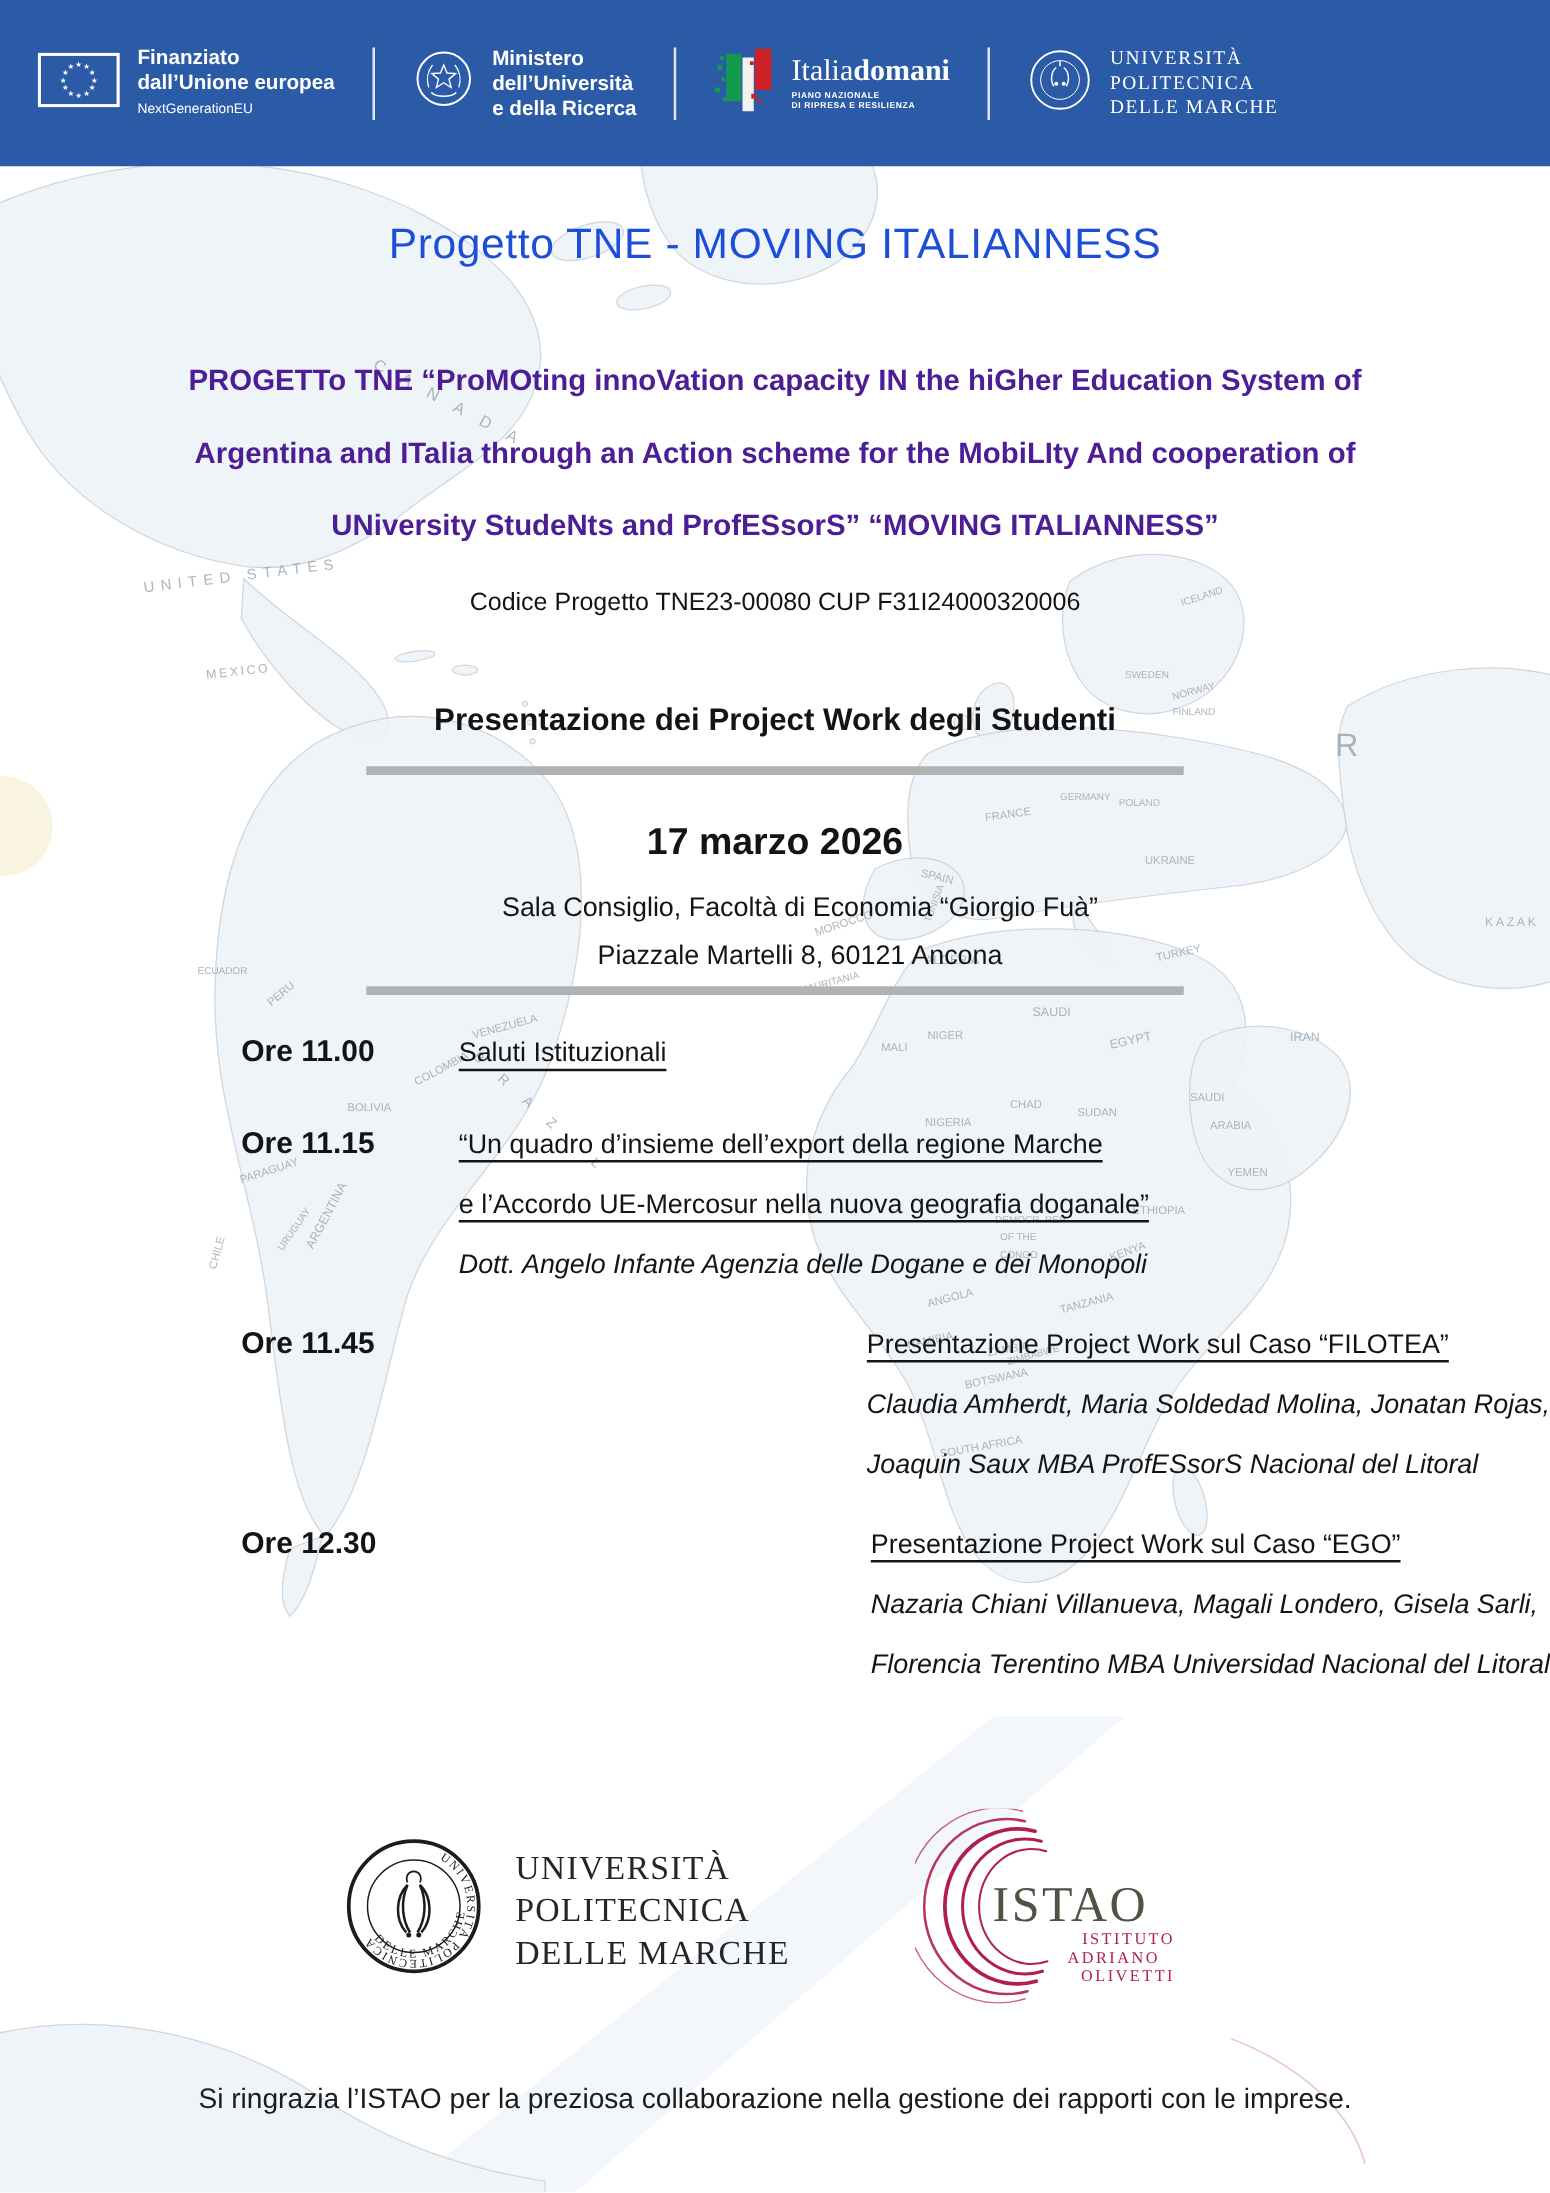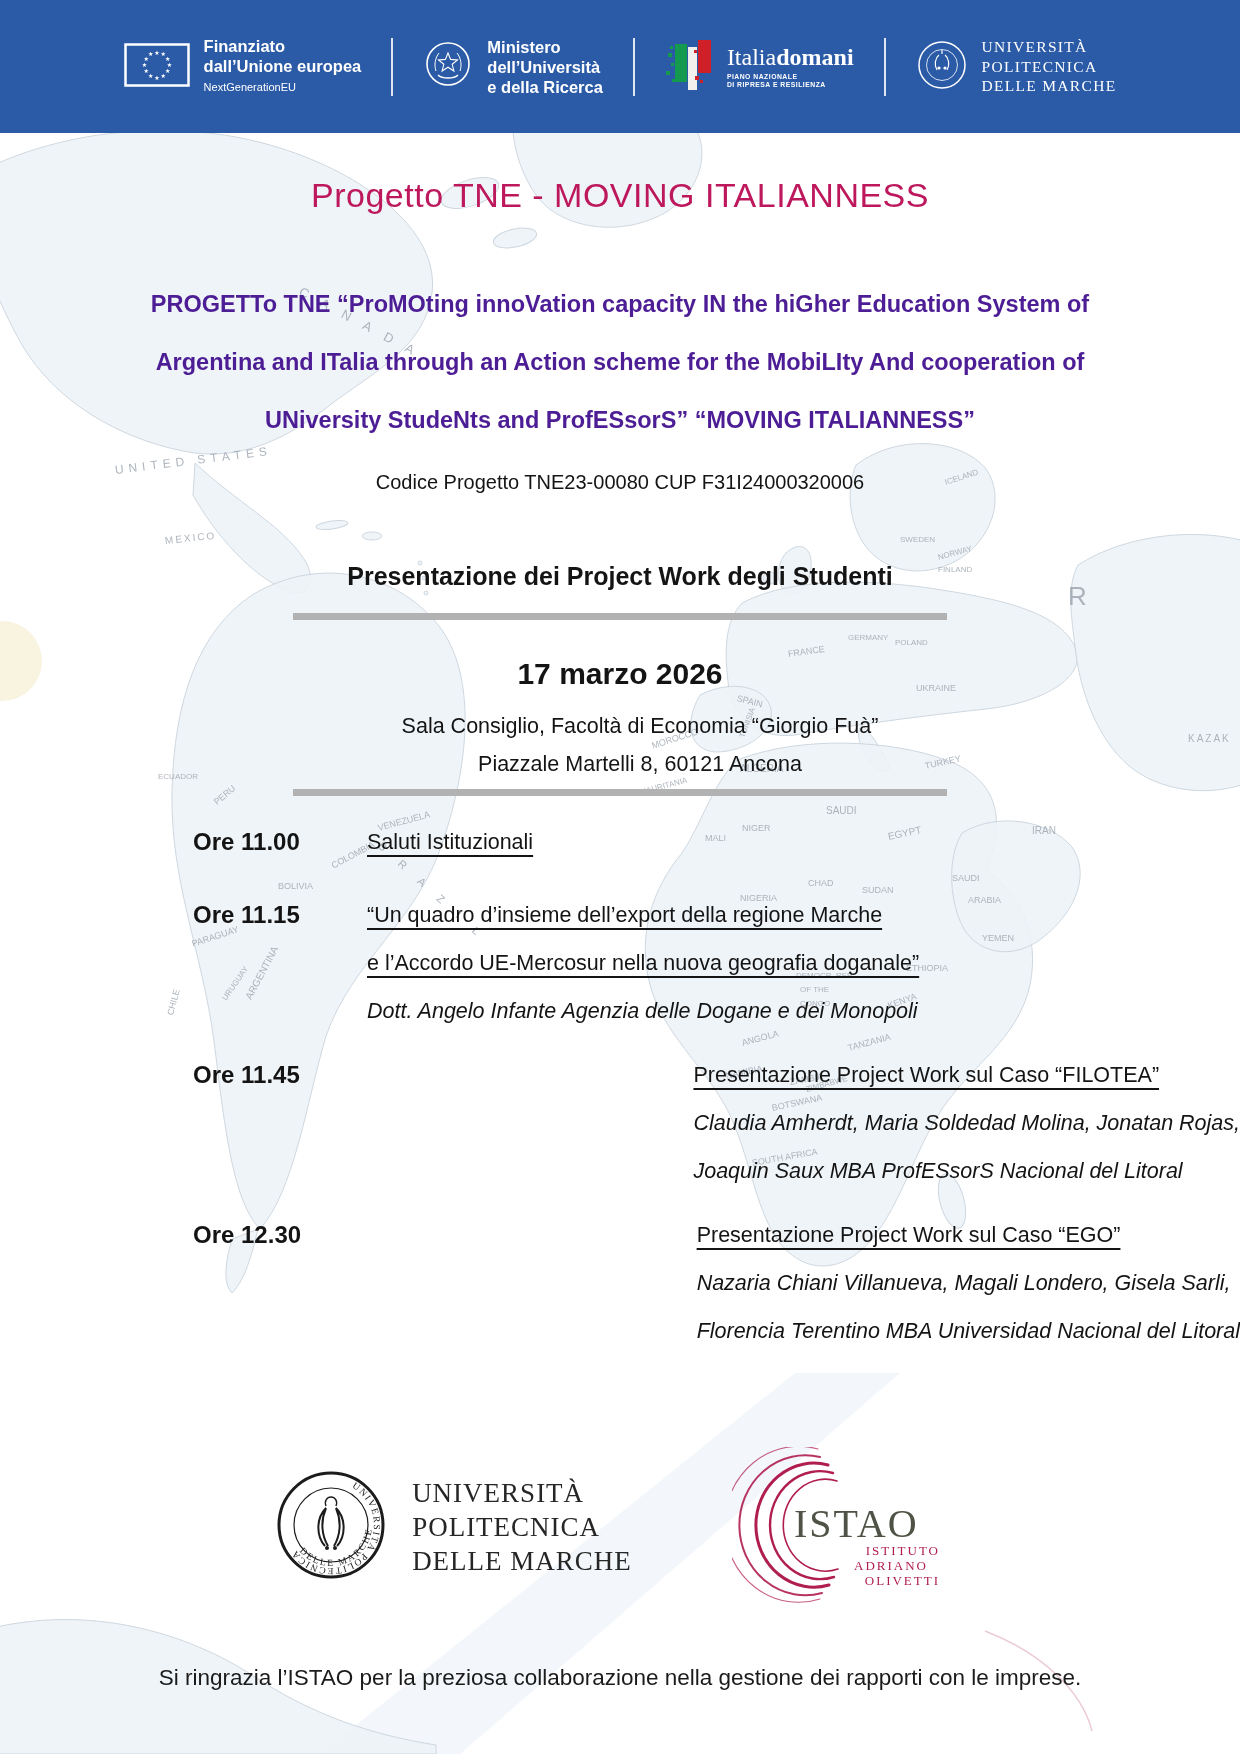--- a/index.html
+++ b/index.html
@@ -1,38 +1,38 @@
 <!DOCTYPE html>
 <html><head>
 <meta charset="utf-8">
 <style>
   html,body{margin:0;padding:0;background:#fff;}
   .page{position:relative;width:1240px;height:1754px;background:#ffffff;overflow:hidden;
         font-family:"Liberation Sans",sans-serif;color:#141414;}
   
   .banner{position:relative;z-index:3;height:133px;background:#2b5ba7;display:flex;
-          align-items:center;justify-content:center;}
+          align-items:center;justify-content:flex-start;}
   .bgroup{display:flex;align-items:center;gap:14px;padding:0 30px;color:#fff;}
   .bdivider{width:2px;height:58px;background:rgba(255,255,255,.85);}
   .eu-text .b{font-size:16.5px;font-weight:700;line-height:20px;}
   .eu-text .r{font-size:11px;font-weight:400;line-height:19px;margin-top:2px;}
   .min-text div{font-size:16.5px;font-weight:700;line-height:20px;}
   .ita-name{font-family:"Liberation Serif",serif;font-size:24px;line-height:26px;}
   .ita-name b{font-weight:700;}
   .ita-tag{font-size:6.8px;font-weight:700;letter-spacing:.5px;line-height:8.5px;margin-top:3px;}
   .univ-text div{font-family:"Liberation Serif",serif;font-size:15.5px;letter-spacing:1.3px;line-height:19.5px;}
   
   .map-layer{position:absolute;left:0;top:133px;width:1240px;height:1621px;z-index:0;}
   .map-layer svg{position:absolute;left:0;top:0;}
   .land{fill:#eef3f8;stroke:#c9d3dc;stroke-width:1;opacity:.9;}
   .mlabel{position:absolute;color:#9aa3ad;opacity:.8;font-size:9px;white-space:nowrap;
           transform-origin:left center;}
   
   .content{position:relative;z-index:2;text-align:center;}
-  .title{margin-top:40px;font-size:34px;line-height:44px;font-weight:400;letter-spacing:.5px;color:#be185d;}
+  .title{margin-top:40px;font-size:34px;line-height:44px;font-weight:400;letter-spacing:.5px;color:#1d4ed8;}
   .intro{margin-top:58px;}
   .intro .line{font-size:23.5px;font-weight:700;line-height:58px;color:#4c1d95;}
   .codice{margin-top:19px;font-size:20px;line-height:28px;}
   .heading{margin-top:64px;font-size:25px;line-height:32px;font-weight:700;}
   .bar{width:654px;height:7px;background:#b2b2b2;margin:21px auto 0;}
   .bar.second{margin-top:6px;}
   .date{margin-top:34px;font-size:30px;line-height:40px;font-weight:700;}
   .venue{margin-top:13px;padding-left:40px;}
   .venue div{font-size:21.5px;line-height:38px;}
   

